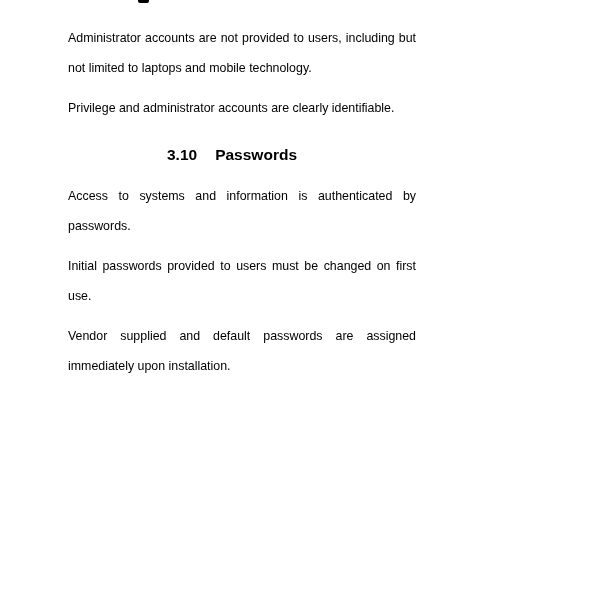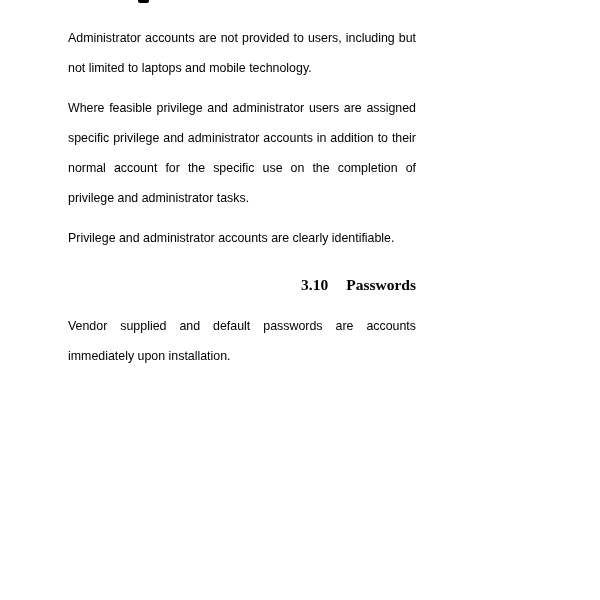--- a/index.html
+++ b/index.html
@@ -39,49 +39,49 @@
     line-height: 30px;
     text-align: justify;
     color: #000000;
   }
   h2.heading {
     margin: 20px 0 14px -20px; 
     font-size: 15.5px;
     line-height: 24px;
     font-weight: 700;
     color: #000000;
-    text-align: right;
-    font-family: Liberation Serif, serif;
+    text-align: center;
   }
   .heading .htab {
     display: inline-block;
     width: 18px;
   }
 </style>
 </head>
 <body>
 
 <div class="page">
 
   <div class="fragment"></div>
 
   <div class="content">
 
     <p class="para">Administrator accounts are not provided to users, including but not limited to laptops and mobile technology.</p>
 
-    <p class="para">Where feasible privilege and administrator users are assigned specific privilege and administrator accounts in addition to their normal account for the specific use on the completion of privilege and administrator tasks.</p>
 
 
     <p class="para">Privilege and administrator accounts are clearly identifiable.</p>
 
 
 
 
     <h2 class="heading">
       <span>3.10</span><span class="htab"></span><span>Passwords</span>
     </h2>
 
+    <p class="para">Access to systems and information is authenticated by passwords.</p>
 
+    <p class="para">Initial passwords provided to users must be changed on first use.</p>
 
-    <p class="para">Vendor supplied and default passwords are accounts immediately upon installation.</p>
+    <p class="para">Vendor supplied and default passwords are assigned immediately upon installation.</p>
 
   </div>
 </div>
 
 </body></html>

